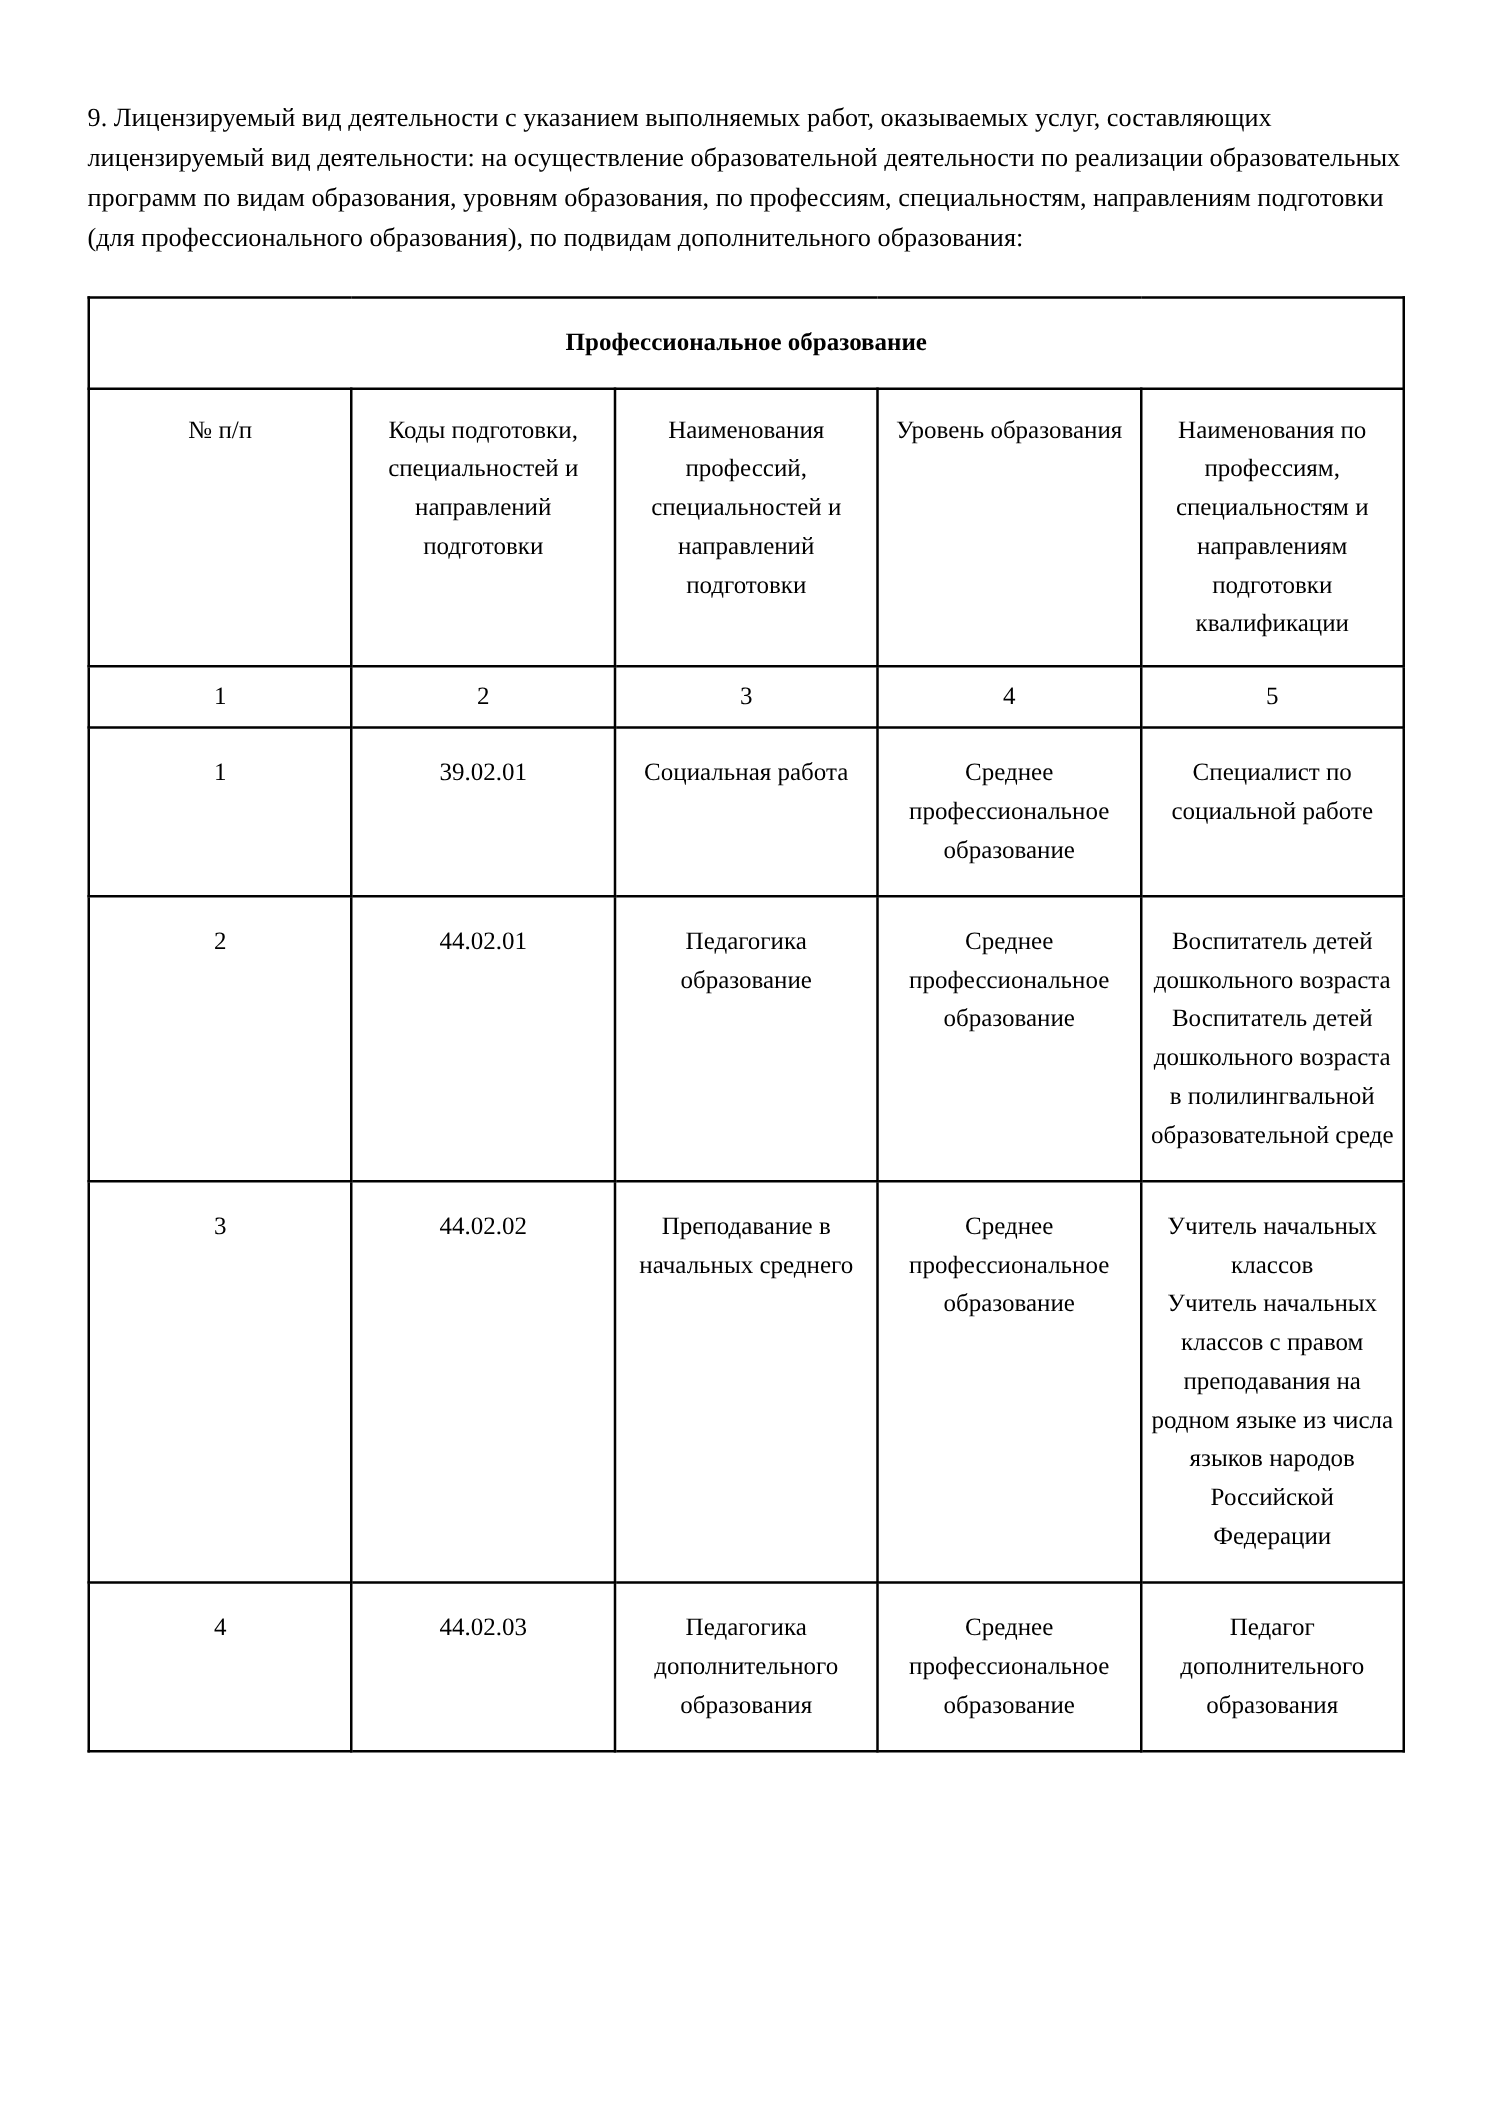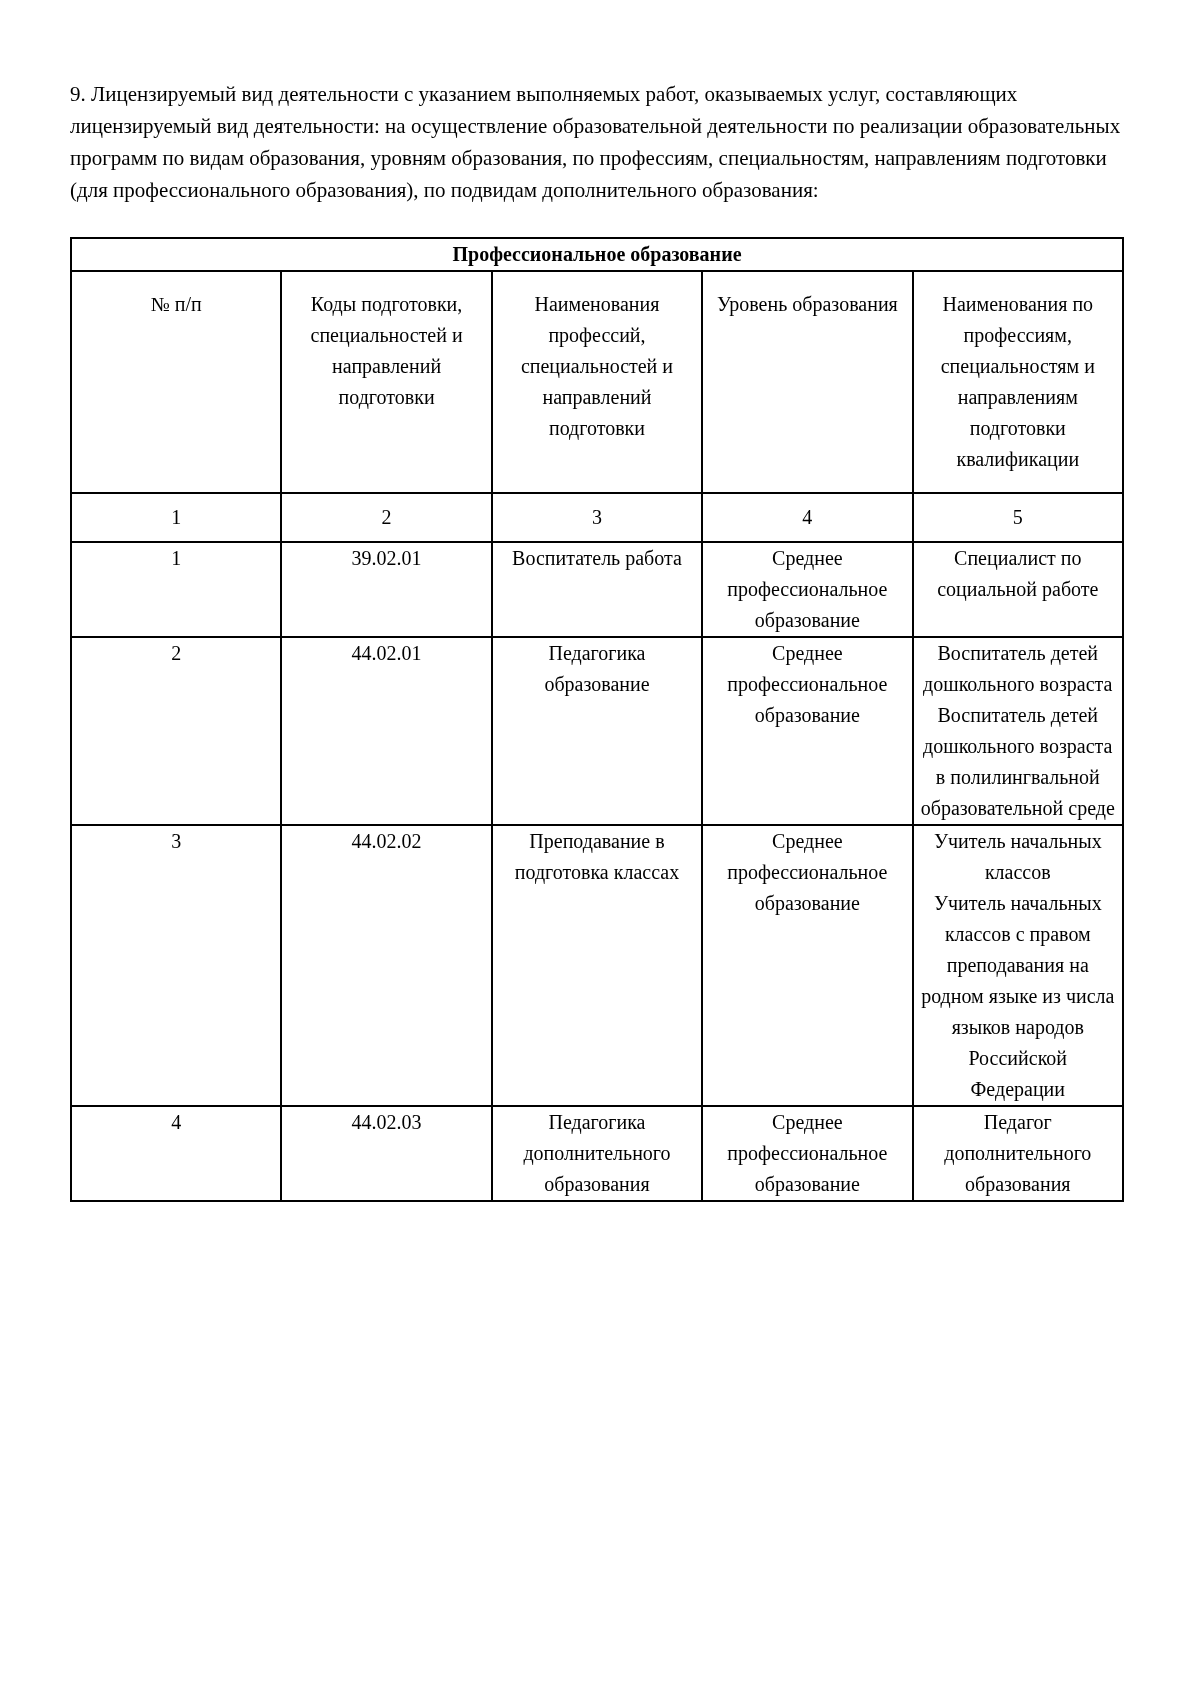--- a/index.html
+++ b/index.html
@@ -28,21 +28,21 @@
     border-collapse: collapse;
     table-layout: fixed;
     font-size: 20px;
     line-height: 1.55;
   }
   table.edu-table col { width: 20%; }
   table.edu-table td {
     border: 2px solid #000000;
     text-align: center;
     vertical-align: top;
-    padding: 0 6px;
+    padding: 20px 6px;
     word-wrap: break-word;
   }
   td.title-cell {
     font-weight: bold;
     padding: 15px 6px;
     vertical-align: middle;
   }
   tr.header-row td { padding: 17px 5px; }
   tr.num-row td { padding: 8px 6px; }
   td.section-cell {
@@ -85,42 +85,42 @@
         <td>2</td>
         <td>3</td>
         <td>4</td>
         <td>5</td>
       </tr>
 
 
       <tr>
         <td>1</td>
         <td>39.02.01</td>
-        <td>Воспитатель работа</td>
+        <td>Социальная работа</td>
         <td>Среднее профессиональное образование</td>
         <td>
           <span class="qual-block">Специалист по социальной работе</span>
         </td>
       </tr>
 
       <tr>
         <td>2</td>
         <td>44.02.01</td>
         <td>Педагогика образование</td>
         <td>Среднее профессиональное образование</td>
         <td>
           <span class="qual-block">Воспитатель детей дошкольного возраста</span>
           <span class="qual-block">Воспитатель детей дошкольного возраста в полилингвальной образовательной среде</span>
         </td>
       </tr>
 
       <tr>
         <td>3</td>
         <td>44.02.02</td>
-        <td>Преподавание в подготовка классах</td>
+        <td>Преподавание в начальных среднего</td>
         <td>Среднее профессиональное образование</td>
         <td>
           <span class="qual-block">Учитель начальных классов</span>
           <span class="qual-block">Учитель начальных классов с правом преподавания на родном языке из числа языков народов Российской Федерации</span>
         </td>
       </tr>
 
       <tr>
         <td>4</td>
         <td>44.02.03</td>

